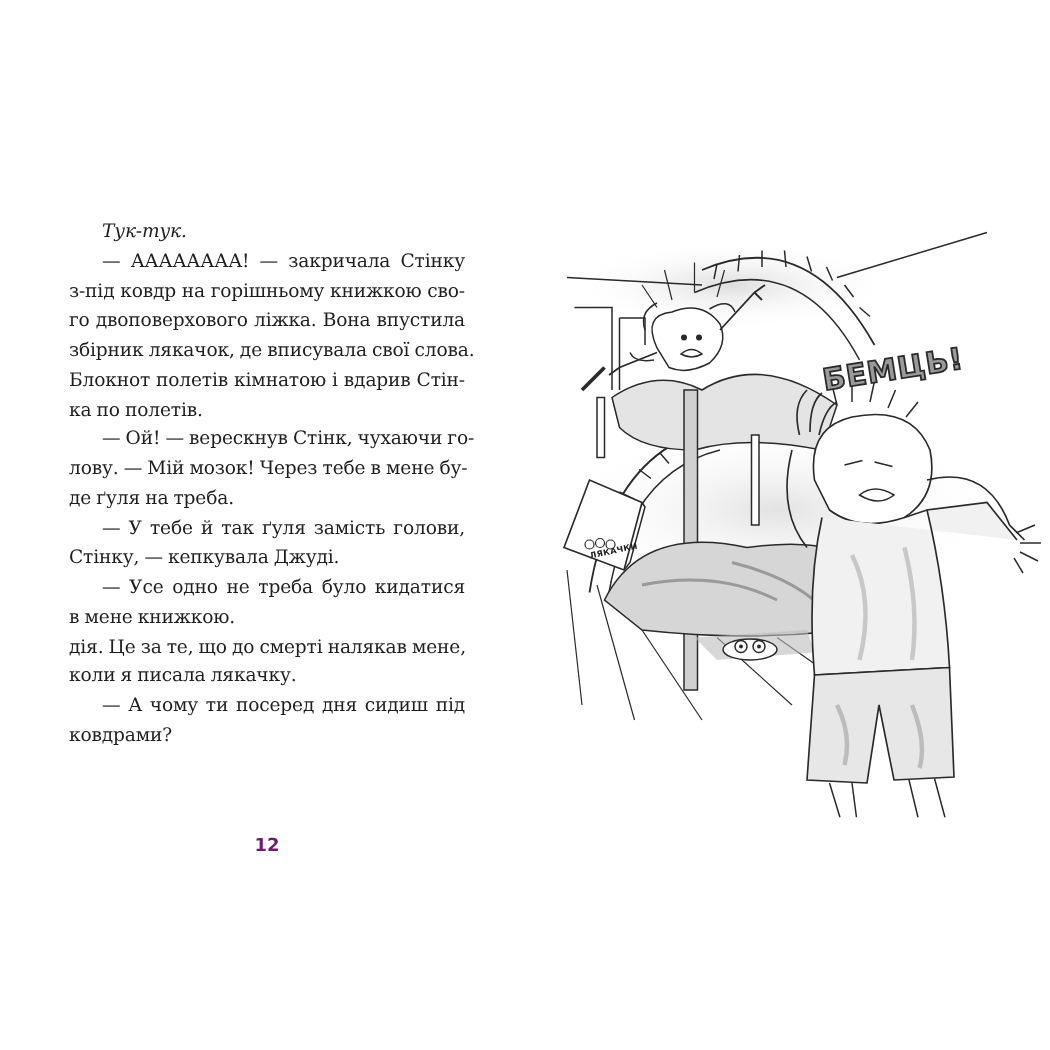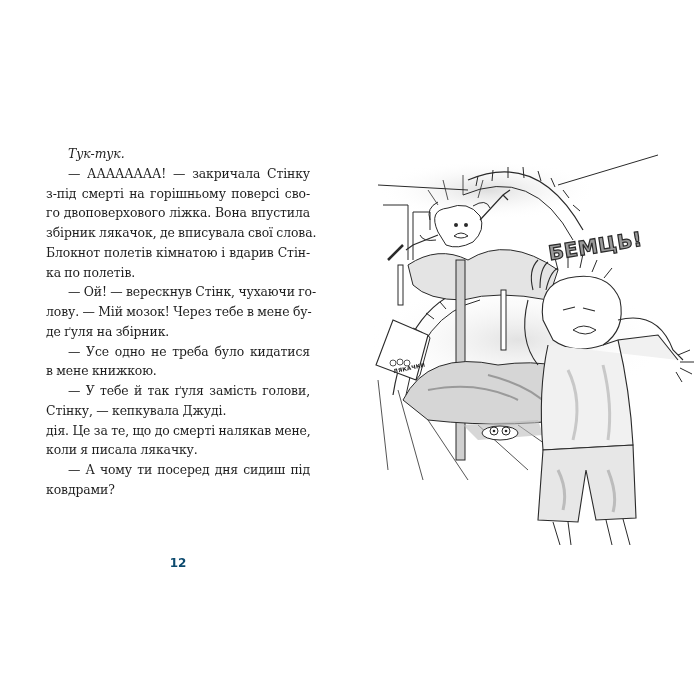--- a/index.html
+++ b/index.html
@@ -53,21 +53,21 @@
     .italic { font-style: italic; }
     .page-number {
       position: absolute;
       left: 168px;
       top: 556px;
       width: 20px;
       text-align: center;
       font-size: 12px;
       font-family: "DejaVu Sans", "Liberation Sans", sans-serif;
       font-weight: bold;
-      color: #0c4a6e;
+      color: #701a75;
     }
     .illustration {
       position: absolute;
       left: 368px;
       top: 150px;
       width: 332px;
       height: 395px;
     }
     .illustration svg { width: 100%; height: 100%; display: block; }
     .sfx {
@@ -98,38 +98,38 @@
 <body>
 
 <div class="spread">
 
   <div class="text-column">
     <p class="para italic">
       <span class="ln first last">Тук-тук.</span>
     </p>
     <p class="para">
       <span class="ln first">— АААААААА! — закричала Стінку</span>
-      <span class="ln">з-під смерті на горішньому поверсі сво-</span>
+      <span class="ln">з-під ковдр на горішньому книжкою сво-</span>
       <span class="ln">го двоповерхового ліжка. Вона впустила</span>
       <span class="ln">збірник лякачок, де вписувала свої слова.</span>
       <span class="ln">Блокнот полетів кімнатою і вдарив Стін-</span>
       <span class="ln last">ка по полетів.</span>
     </p>
     <p class="para">
       <span class="ln first">— Ой! — верескнув Стінк, чухаючи го-</span>
       <span class="ln">лову. — Мій мозок! Через тебе в мене бу-</span>
-      <span class="ln last">де ґуля на збірник.</span>
+      <span class="ln last">де ґуля на треба.</span>
+    </p>
+    <p class="para">
+      <span class="ln first">— У тебе й так ґуля замість голови,</span>
+      <span class="ln last">Стінку, — кепкувала Джуді.</span>
     </p>
     <p class="para">
       <span class="ln first">— Усе одно не треба було кидатися</span>
       <span class="ln last">в мене книжкою.</span>
-    </p>
-    <p class="para">
-      <span class="ln first">— У тебе й так ґуля замість голови,</span>
-      <span class="ln last">Стінку, — кепкувала Джуді.</span>
     </p>
     <p class="para">
       <span class="ln">дія. Це за те, що до смерті налякав мене,</span>
       <span class="ln last">коли я писала лякачку.</span>
     </p>
     <p class="para">
       <span class="ln first">— А чому ти посеред дня сидиш під</span>
       <span class="ln last">ковдрами?</span>
     </p>
   </div>

